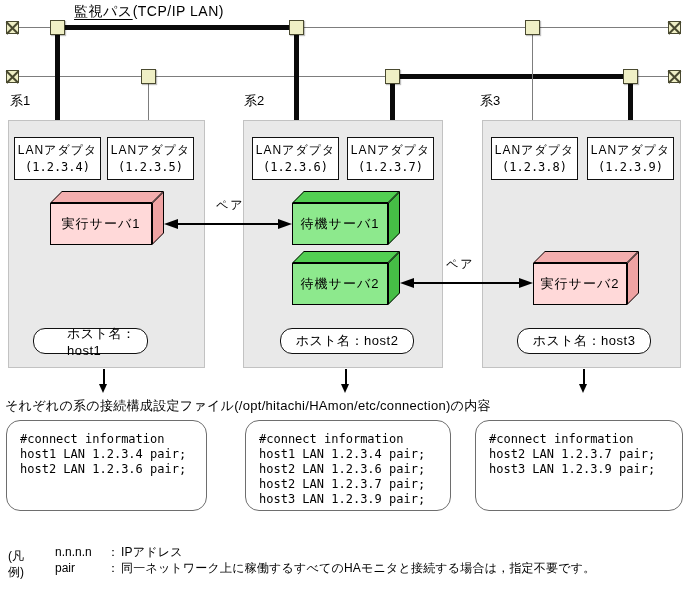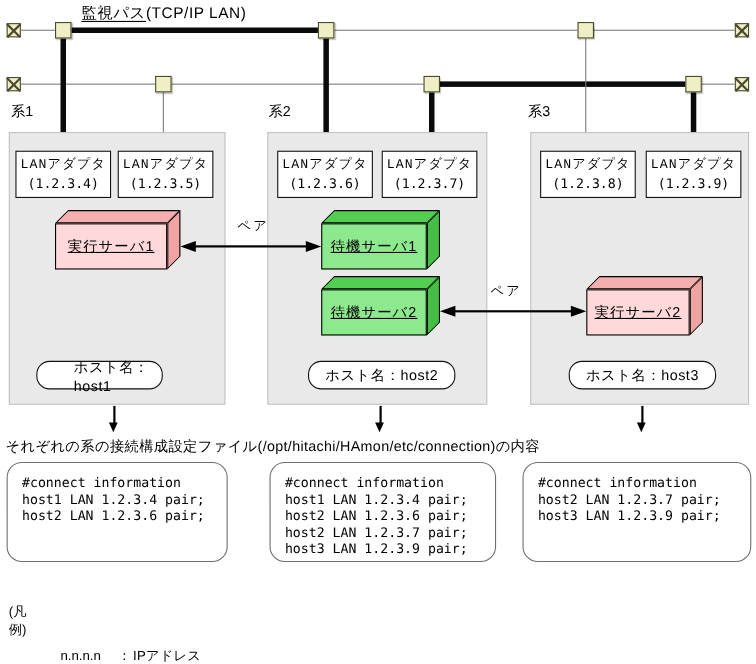--- a/index.html
+++ b/index.html
@@ -25,27 +25,27 @@
   
   .bus-label{position:absolute;left:74px;top:3px;font-size:14px;letter-spacing:.5px;}
   .bus-label .u{text-decoration:underline;text-underline-offset:3px;}
   .sys-label{position:absolute;font-size:13px;}
   
   .sys-panel{position:absolute;top:120px;height:248px;background:var(--system-bg);
     border:1px solid #c2c2c2;box-sizing:border-box;}
   
   .adapter{position:absolute;top:137px;width:87px;height:43px;background:#fff;
     border:1px solid #111;box-sizing:border-box;text-align:center;padding-top:3px;}
-  .ad-label{font-size:12px;line-height:18px;letter-spacing:1px;font-family:Liberation Mono, monospace;}
+  .ad-label{font-size:12px;line-height:18px;letter-spacing:1px;}
   .ad-ip{font-size:12px;line-height:17px;font-family:"DejaVu Sans Mono","Liberation Mono",monospace;}
   
   .server{position:absolute;height:42px;}
   .face-front{position:absolute;left:0;top:0;right:0;bottom:0;border:1.6px solid #000;
     box-sizing:border-box;display:flex;align-items:center;justify-content:center;
-    font-size:13px;letter-spacing:1px;z-index:2;text-decoration:underline;}
+    font-size:13px;letter-spacing:1px;z-index:2;}
   .face-top{position:absolute;left:0;top:-12px;width:100%;height:12px;border:1px solid #000;
     box-sizing:border-box;transform:skewX(-45deg);transform-origin:0 100%;z-index:1;}
   .face-side{position:absolute;left:100%;top:0;width:12px;height:100%;border:1px solid #000;
     box-sizing:border-box;transform:skewY(-45deg);transform-origin:0 0;z-index:1;}
   .exec .face-front{background:var(--exec-front);}
   .exec .face-top{background:var(--exec-top);}
   .exec .face-side{background:var(--exec-side);}
   .standby .face-front{background:var(--standby-front);}
   .standby .face-top{background:var(--standby-top);}
   .standby .face-side{background:var(--standby-side);}
@@ -69,21 +69,21 @@
   
   .section-header{position:absolute;left:5px;top:397px;font-size:13px;letter-spacing:.3px;}
   .config-box{position:absolute;top:420px;height:91px;background:#fff;border:1px solid #6e6e6e;
     border-radius:14px;box-sizing:border-box;padding:11px 6px 0 13px;
     font-family:"DejaVu Sans Mono","Liberation Mono",monospace;font-size:12px;line-height:15px;}
   .cfg-line{white-space:pre;}
   
   .legend{position:absolute;left:8px;top:544px;font-size:12px;line-height:16px;}
   .legend-label{position:absolute;left:0;top:4px;}
   .legend-rows{position:absolute;left:47px;top:0;width:632px;}
-  .legend-row{display:flex;margin-top:44px;}
+  .legend-row{display:flex;}
   .lg-term{flex:0 0 52px;}
   .lg-sep{flex:0 0 14px;}
   .lg-text{flex:1 1 auto;letter-spacing:.2px;}
 </style>
 </head>
 <body>
 
 <div class="canvas">
 
   <div class="bus-label">
@@ -223,17 +223,18 @@
     <div class="legend-label">(凡例)</div>
     <div class="legend-rows">
       <div class="legend-row">
         <span class="lg-term">n.n.n.n</span>
         <span class="lg-sep">：</span>
         <span class="lg-text">IPアドレス</span>
       </div>
       <div class="legend-row">
         <span class="lg-term">pair</span>
         <span class="lg-sep">：</span>
+        <span class="lg-text">同一ネットワーク上に稼働するすべてのHAモニタと接続する場合は，指定不要です。</span>
       </div>
     </div>
   </div>
 
 </div>
 
 </body></html>

